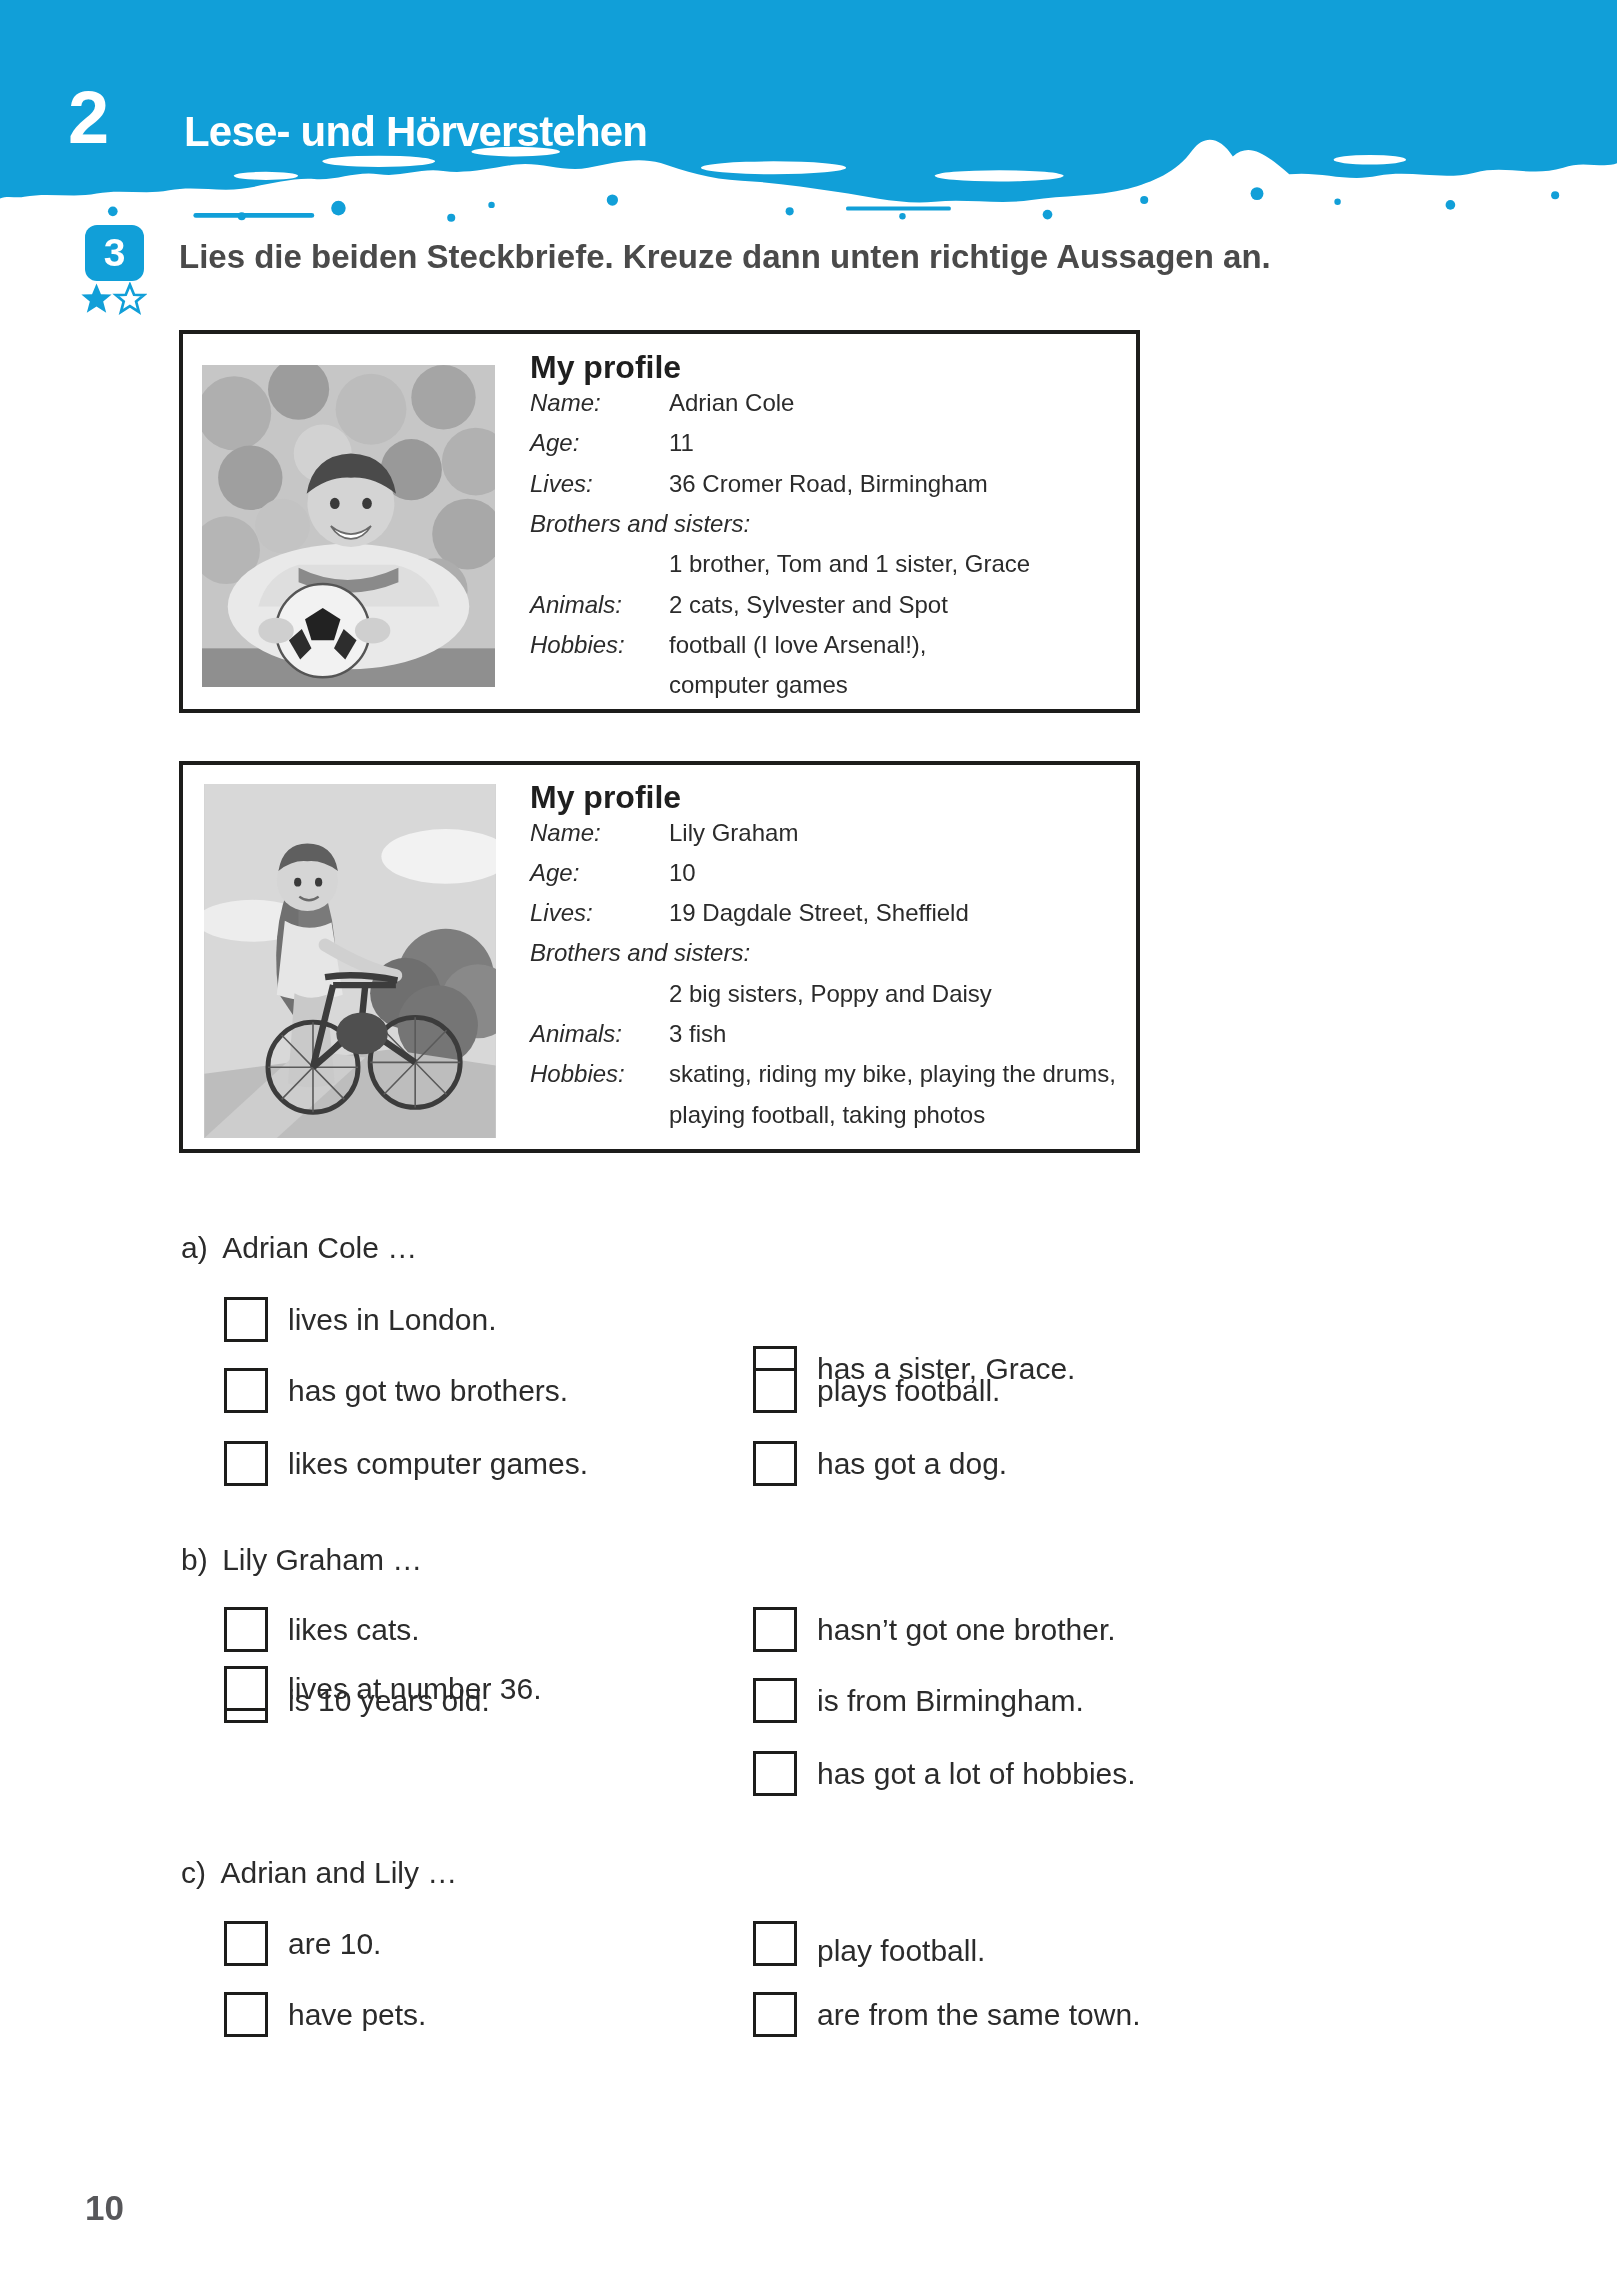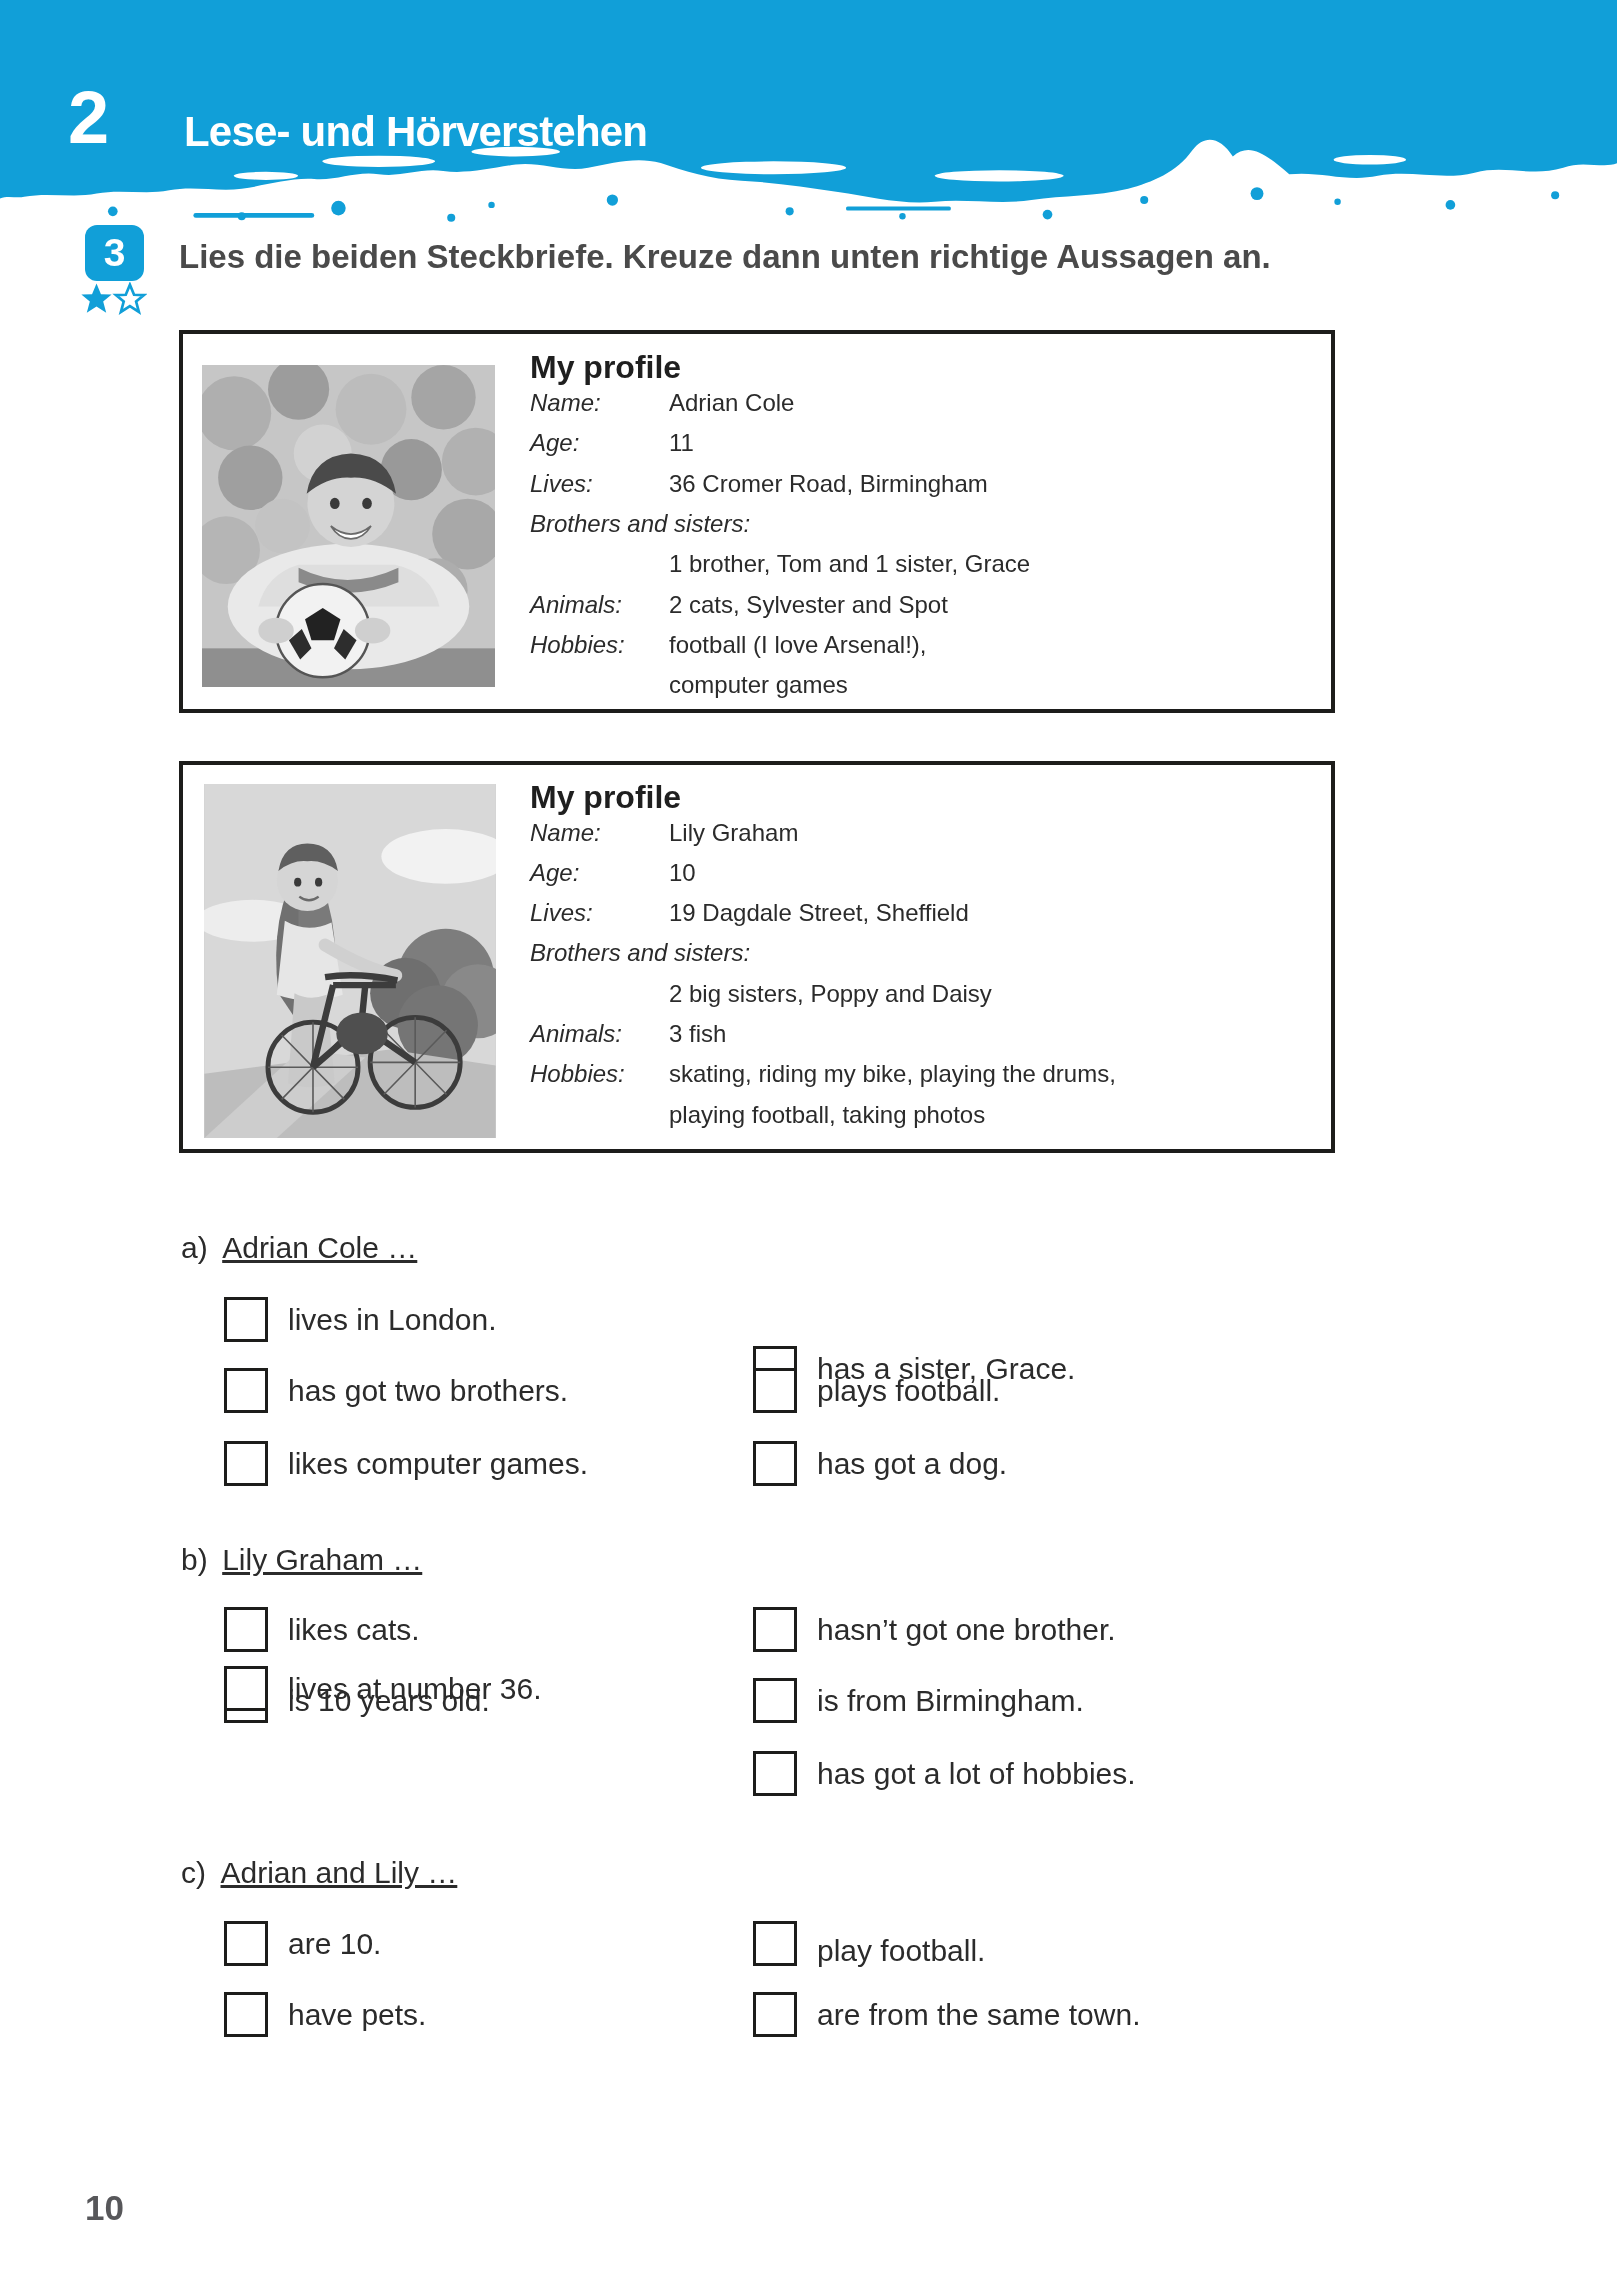--- a/index.html
+++ b/index.html
@@ -11,33 +11,33 @@
   .band-solid{position:absolute;left:0;top:0;width:1618px;height:122px;background:#119fd8;}
   .band-brush{position:absolute;left:0;top:121px;width:1618px;height:121px;}
   .unit-number{position:absolute;left:68px;top:81px;font-size:74px;font-weight:bold;color:#ffffff;line-height:1;}
   .unit-title{position:absolute;left:184px;top:111px;font-size:42px;font-weight:bold;color:#ffffff;line-height:1;letter-spacing:-0.8px;}
   
   .ex-badge{position:absolute;left:85px;top:225px;width:59px;height:56px;background:#119fd8;border-radius:12px;
     display:flex;align-items:center;justify-content:center;font-size:39px;font-weight:bold;color:#ffffff;}
   .ex-stars{position:absolute;left:81px;top:282px;}
   .instruction{position:absolute;left:179px;top:238px;width:1128px;font-size:33px;font-weight:bold;color:#4a4a4a;line-height:1.15;}
   
-  .card{position:absolute;left:179px;width:1156px;border:4px solid #1d1d1b;background:#ffffff;box-sizing:border-box;}
+  .card{position:absolute;left:179px;width:961px;border:4px solid #1d1d1b;background:#ffffff;box-sizing:border-box;}
   .card1{top:330px;height:383px;}
   .card2{top:761px;height:392px;}
   .photo{position:absolute;overflow:hidden;background:#cfcfcf;}
   .photo1{left:19.3px;top:31px;width:293px;height:322px;}
   .photo2{left:21px;top:18.5px;width:292px;height:354px;}
   .card-heading{position:absolute;left:347px;font-size:32px;font-weight:bold;color:#1f1f1f;line-height:1;}
   .crow{position:absolute;font-size:24px;line-height:1;white-space:nowrap;}
   .clabel{left:347px;font-style:italic;color:#2b2b2b;}
   .cvalue{left:486px;color:#2b2b2b;}
   
   .q-label{position:absolute;left:181px;font-size:30px;color:#2b2b2b;line-height:1;white-space:nowrap;}
-  .q-label .q-subject{margin-left:14.5px;text-decoration:underline;}
+  .q-label .q-subject{margin-left:14.5px;}
   .cb-row{position:absolute;height:45px;display:flex;align-items:center;gap:20px;white-space:nowrap;}
   .cb-left{left:224px;}
   .cb-right{left:753px;}
   .checkbox{width:44px;height:45px;border:3.2px solid #1d1d1b;background:#ffffff;box-sizing:border-box;flex:0 0 auto;}
   .cb-text{font-size:30px;color:#2b2b2b;line-height:1;}
   
   .page-number{position:absolute;left:85px;top:2190px;font-size:35px;font-weight:bold;color:#57575a;line-height:1;}
 </style>
 </head>
 <body>

